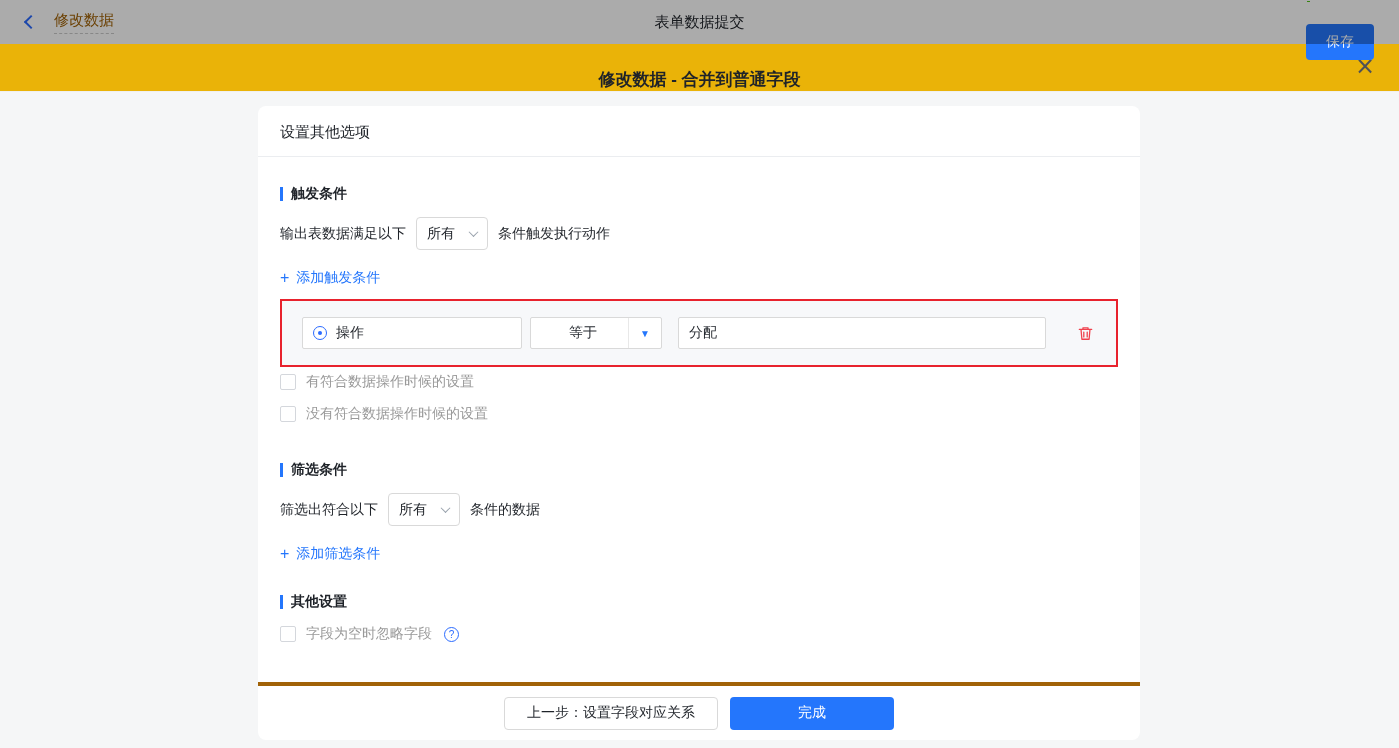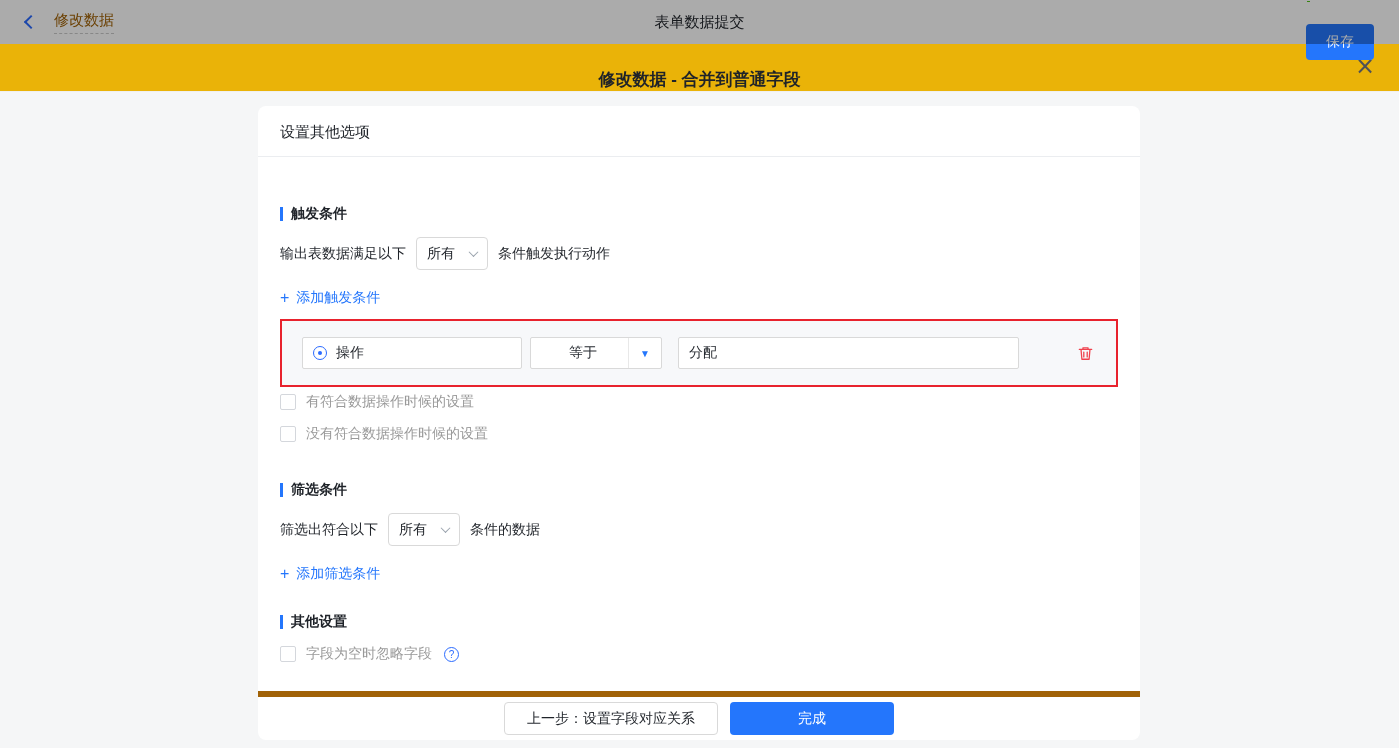--- a/index.html
+++ b/index.html
@@ -24,21 +24,21 @@
   
   .modal-header { position:relative; height:48px; background:#eab308; display:flex; align-items:flex-end;
     justify-content:center; border-bottom:1px solid #f0f0f0; }
   .modal-title { font-size:17px; font-weight:bold; color:#1f2329; }
   .close-x { position:absolute; right:24px; top:10px; font-size:24px; color:#4e5156; cursor:pointer; line-height:1;
     font-family:"DejaVu Sans",sans-serif; }
 
   
   .page { height:656px; background:#f5f6f7; padding-top:14px; }
   .card { width:882px; margin:0 auto 0 258px; background:#fff; border-radius:8px; height:634px;
-    display:flex; flex-direction:column;gap:20px; }
+    display:flex; flex-direction:column; }
   .card-head { padding:17px 22px 14px; font-size:15px; color:#1f2329; border-bottom:1px solid #ebedf0; }
   .card-body { flex:1; padding:28px 22px 0; }
 
   .section-title { display:flex; align-items:center; gap:8px; font-weight:bold; font-size:14px; color:#1f2329; }
   .blue-bar { width:3px; height:14px; background:#2476fc; display:inline-block; }
 
   .cond-line { display:flex; align-items:center; gap:10px; margin-top:14px; }
   .select-box { display:flex; align-items:center; justify-content:space-between; width:72px; height:33px;
     border:1px solid #d9d9d9; border-radius:4px; padding:0 10px; cursor:pointer; background:#fff; }
   .chev-down { width:7px; height:7px; border-right:1.5px solid #9aa3ad; border-bottom:1.5px solid #9aa3ad;
@@ -46,41 +46,41 @@
 
   .add-link { display:flex; align-items:center; gap:7px; color:#2476fc; margin-top:19px; cursor:pointer; font-size:14px; }
   .plus { font-size:16px; line-height:1; }
 
   
   .highlight-box { margin-top:12px; border:2px solid #e8222d; background:#f7f8fa; padding:16px 10px;
     display:flex; align-items:center; position:relative; }
   .field-input { display:flex; align-items:center; gap:9px; background:#fff; border:1px solid #d9d9d9;
     border-radius:2px; height:32px; padding:0 10px; }
   .fi-1 { width:220px; margin-left:10px; }
-  .fi-3 { width:341px; }
+  .fi-3 { width:368px; }
   .target-icon { width:14px; height:14px; border:1.4px solid #2b6bff; border-radius:50%; position:relative; flex:none; }
   .target-icon::after { content:""; position:absolute; left:50%; top:50%; width:4px; height:4px; margin:-2px 0 0 -2px;
     background:#2b6bff; border-radius:50%; }
   .op-select { display:flex; align-items:stretch; width:132px; height:32px; border:1px solid #d9d9d9;
     border-radius:2px; background:#fff; margin-left:8px; margin-right:16px; cursor:pointer;padding-left:28px; }
   .op-text { flex:1; display:flex; align-items:center; padding-left:10px; }
   .op-caret { width:33px; display:flex; align-items:center; justify-content:center; border-left:1px solid #e8e8e8;
     color:#2476fc; font-size:10px; }
   .trash-wrap { margin-left:auto; margin-right:12px; cursor:pointer; display:flex; }
 
   .checkbox-row { display:flex; align-items:center; gap:10px; color:#999; margin-top:14px; }
   .cb { width:16px; height:16px; border:1px solid #d4d7dc; border-radius:2px; background:#fff; flex:none; cursor:pointer; }
   .q-icon { width:15px; height:15px; border:1.2px solid #2b6bff; border-radius:50%; color:#2b6bff; font-size:10px;
     display:inline-flex; align-items:center; justify-content:center; margin-left:2px; cursor:pointer; }
 
   .gap-lg { margin-top:38px; }
   .gap-md { margin-top:30px; }
 
   
-  .card-footer { border-top:6px solid #a16207; height:58px; display:flex; align-items:center; justify-content:center; gap:12px;margin-top:8px; }
+  .card-footer { border-top:4px solid #a16207; height:58px; display:flex; align-items:center; justify-content:center; gap:12px;margin-top:8px; }
   .btn-secondary { height:33px; padding:0 22px; background:#fff; border:1px solid #d9d9d9; border-radius:4px;
     font-size:14px; color:#1f2329; cursor:pointer; font-family:inherit; }
   .btn-primary { height:33px; width:164px; background:#2476fc; border:none; border-radius:4px; color:#fff;
     font-size:14px; cursor:pointer; font-family:Liberation Sans, sans-serif; }
 </style>
 </head>
 <body>
 
 <div class="topbar">
   <div class="back-btn">

